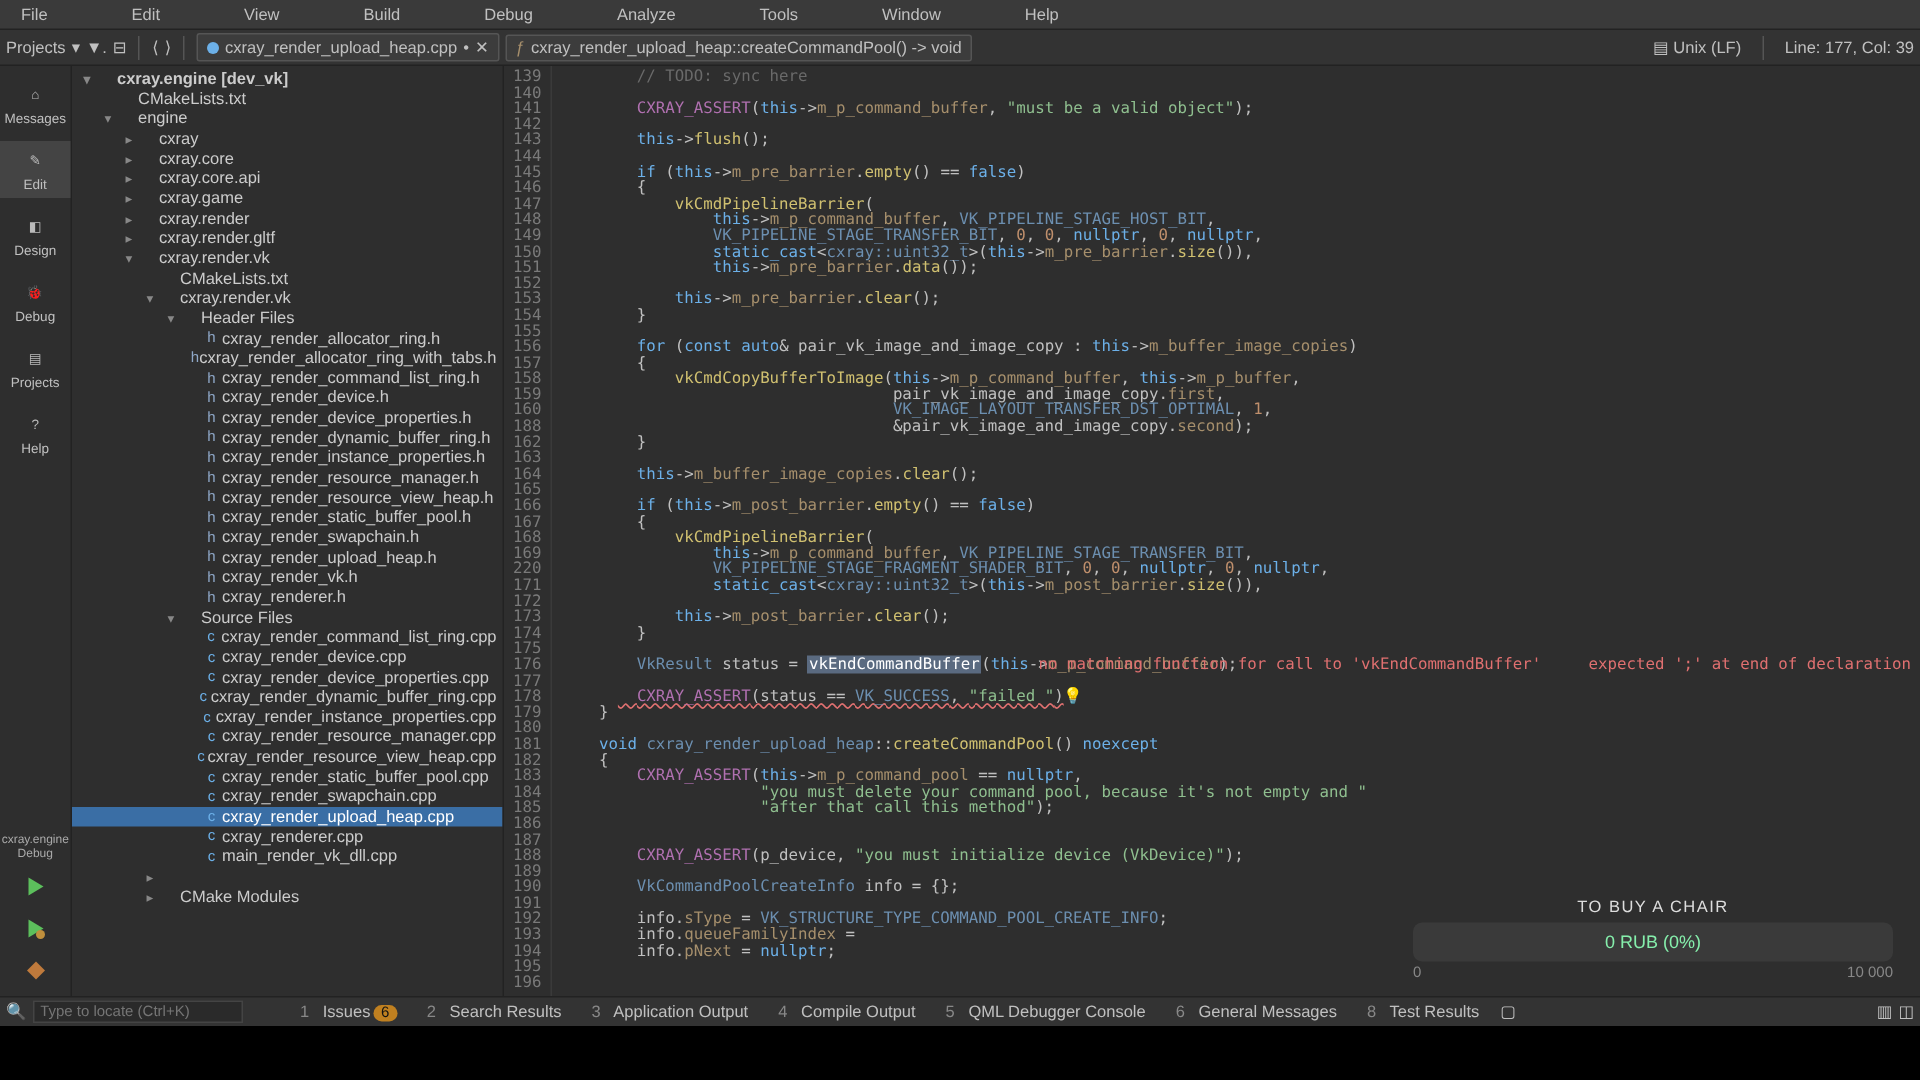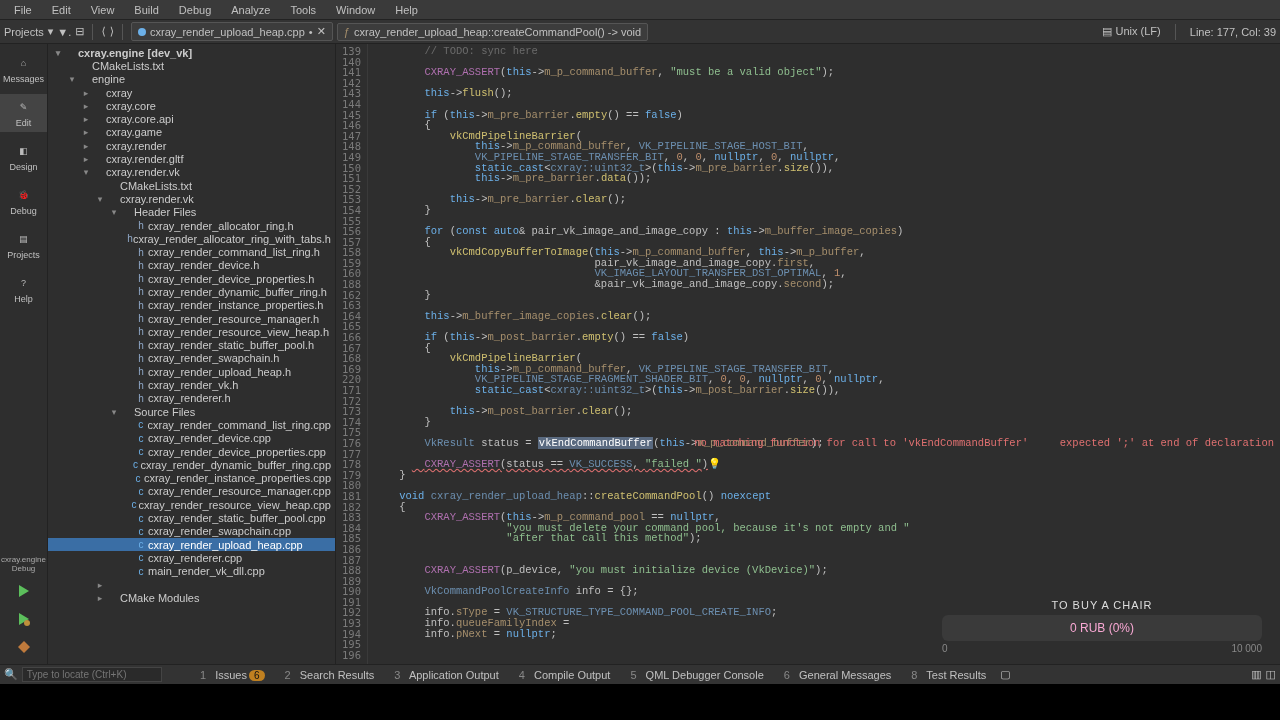--- a/index.html
+++ b/index.html
@@ -1,17 +1,17 @@
 <!DOCTYPE html>
 <html><head>
 <meta charset="utf-8">
 <style>
 * { margin: 0; padding: 0; box-sizing: border-box; }
 body { font-family: "Segoe UI", Arial, sans-serif; font-size: 11px; background: #2e2e2e; color: #c0c0c0; width: 1280px; height: 720px; overflow: hidden; position: relative; }
-.menubar { height: 20px; background: #3a3a3a; display: flex; align-items: center; padding: 0 4px; border-bottom: 1px solid #222; }
+.menubar { height: 20px; background: #3a3a3a; display: flex; align-items: center; padding: 0 4px; border-bottom: 1px solid #222; gap: 36px; }
 .menubar span { padding: 2px 10px; cursor: pointer; }
 .toolbar { height: 24px; background: #333; display: flex; align-items: center; padding: 0 4px; border-bottom: 1px solid #222; font-size: 11px; }
 .toolbar .tb-left { display: flex; align-items: center; gap: 4px; flex: 1; }
 .toolbar .tb-right { display: flex; align-items: center; gap: 10px; }
 .toolbar .sep { width: 1px; height: 16px; background: #555; margin: 0 4px; }
 .toolbar .tb-tab { display: inline-flex; align-items: center; padding: 2px 6px; background: #3c3c3c; border: 1px solid #555; border-radius: 2px; gap: 4px; }
 .toolbar .icon-circle { width: 8px; height: 8px; border-radius: 50%; background: #6cb0e8; display: inline-block; }
 .main { display: flex; height: calc(100% - 20px - 24px - 20px - 36px); }
 .leftbar { width: 48px; background: #2e2e2e; display: flex; flex-direction: column; align-items: center; padding-top: 6px; gap: 6px; border-right: 1px solid #222; font-size: 9px; }
 .leftbar .mode { display: flex; flex-direction: column; align-items: center; gap: 2px; padding: 4px 0; width: 100%; cursor: pointer; }
@@ -19,21 +19,21 @@
 .leftbar .mode .m-icon { width: 18px; height: 18px; display: flex; align-items: center; justify-content: center; color: #bbb; }
 .projpanel { width: 288px; background: #2e2e2e; border-right: 1px solid #222; display: flex; flex-direction: column; font-size: 11px; overflow: hidden; }
 .tree { flex: 1; overflow: auto; padding: 2px 0; color: #ccc; }
 .tree .node { display: flex; align-items: center; height: 13.3px; padding-right: 4px; white-space: nowrap; cursor: pointer; }
 .tree .node.selected { background: #3a6ea5; color: #fff; }
 .tree .tw { width: 12px; display: inline-flex; justify-content: center; color: #888; font-size: 9px; }
 .tree .ic { width: 14px; display: inline-flex; justify-content: center; font-size: 10px; }
 .editor { flex: 1; display: flex; font-family: Consolas, monospace; font-size: 10.5px; overflow: hidden; position: relative; }
 .gutter { width: 32px; background: #2e2e2e; color: #7a7a7a; text-align: right; padding: 2px 6px 0 0; border-right: 1px solid #3a3a3a; }
 .gutter div { height: 10.6px; line-height: 10.6px; }
-.code { flex: 1; background: #2e2e2e; color: #c0c0c0; padding: 2px 0 0 6px; overflow: hidden; position: relative; font-family: Liberation Mono, monospace; }
+.code { flex: 1; background: #2e2e2e; color: #c0c0c0; padding: 2px 0 0 6px; overflow: hidden; position: relative; }
 .code .line { height: 10.6px; line-height: 10.6px; white-space: pre; }
 .c-kw { color: #6cb0e8; }
 .c-str { color: #8fbf8f; }
 .c-num { color: #bf8f6c; }
 .c-fn { color: #d0c070; }
 .c-mem { color: #a68f6c; }
 .c-type { color: #6c8fb0; }
 .c-comment { color: #6a6a6a; }
 .c-macro { color: #b070b0; }
 .hilite { background: #5a6a80; color: #fff; padding: 0 1px; }
@@ -42,21 +42,21 @@
 .bottom .search { flex: 0 0 180px; display: flex; align-items: center; gap: 4px; }
 .bottom .search input { background: #2a2a2a; border: 1px solid #444; color: #aaa; font-size: 10px; padding: 1px 4px; width: 140px; }
 .bottom .panes { display: flex; gap: 2px; }
 .bottom .panes span { padding: 2px 6px; cursor: pointer; }
 .bottom .panes .issues-badge { background: #c08020; color: #111; border-radius: 7px; padding: 0 5px; margin-left: 2px; font-size: 10px; }
 .blackbar { position: absolute; left: 0; right: 0; bottom: 0; height: 36px; background: #000; }
 .kitbar { position: absolute; left: 0; bottom: 56px; width: 48px; display: flex; flex-direction: column; align-items: center; gap: 6px; background: #2e2e2e; padding: 6px 0; border-right: 1px solid #222; }
 .kitbar .kit { width: 22px; height: 22px; display: flex; align-items: center; justify-content: center; border-radius: 2px; cursor: pointer; }
 .donation { position: absolute; right: 18px; bottom: 66px; width: 320px; }
 .donation .d-title { text-align: center; color: #ddd; font-size: 11px; letter-spacing: 1px; margin-bottom: 4px; }
-.donation .d-bar { background: #3a3a3a; border-radius: 6px; padding: 6px 8px; text-align: center; color: #f9a8d4; font-size: 12px; }
+.donation .d-bar { background: #3a3a3a; border-radius: 6px; padding: 6px 8px; text-align: center; color: #86efac; font-size: 12px; }
 .donation .d-scale { display: flex; justify-content: space-between; color: #888; font-size: 10px; margin-top: 2px; }
 svg { display: block; }
 </style>
 </head>
 <body>
 
 <div class="menubar" id="menubar">
     <span>File</span>
     <span>Edit</span>
     <span>View</span>

